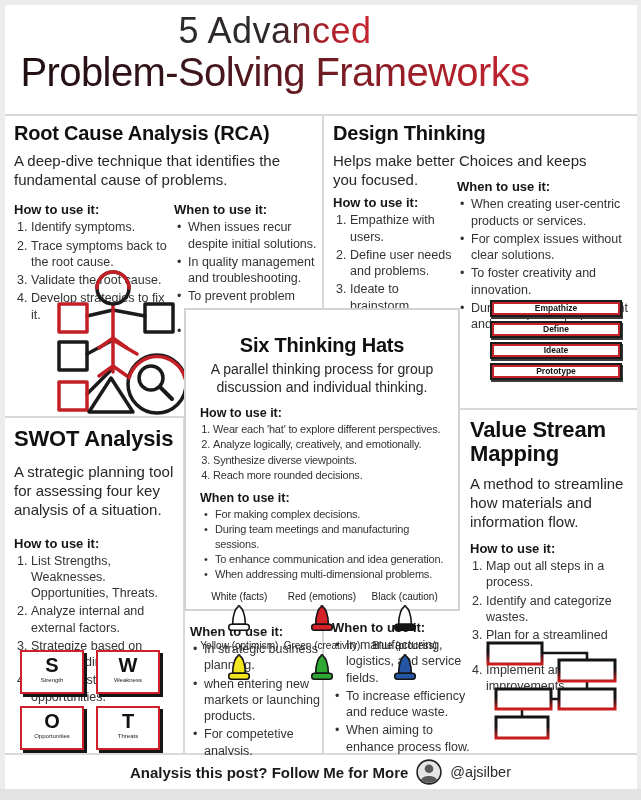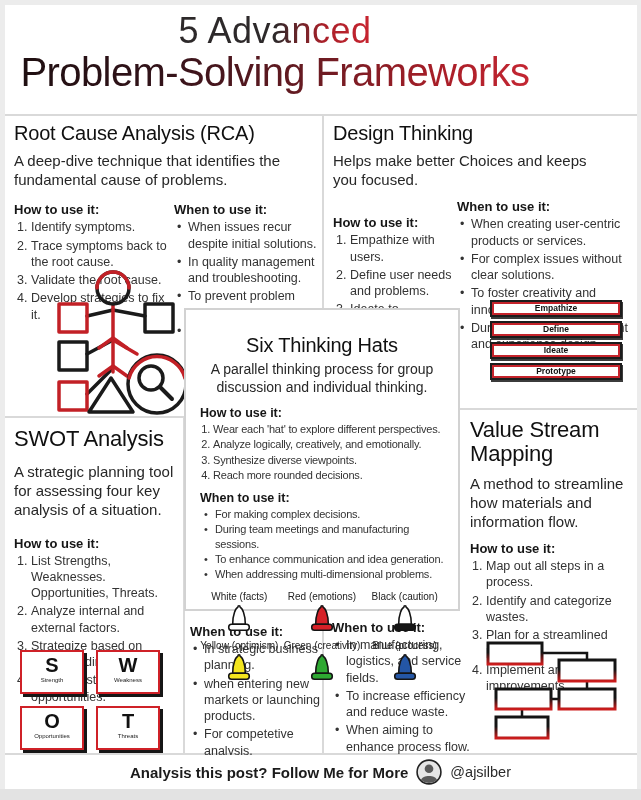--- a/index.html
+++ b/index.html
@@ -23,40 +23,40 @@
   
   #header{position:absolute;left:0;top:10px;width:550px;text-align:center;z-index:2;}
   .t1{display:inline-block;font-size:36px;font-weight:400;letter-spacing:.5px;white-space:nowrap;
       background:linear-gradient(90deg,#2d292a 0%,#2d292a 50%,#a92029 75%,#c92430 100%);
       -webkit-background-clip:text;background-clip:text;-webkit-text-fill-color:transparent;color:transparent;}
   .t2{display:inline-block;font-size:40px;font-weight:400;letter-spacing:-.6px;margin-top:-2px;white-space:nowrap;
       background:linear-gradient(90deg,#1f0f11 0%,#33131a 28%,#6b1b22 58%,#a81e28 82%,#c42632 100%);
       -webkit-background-clip:text;background-clip:text;-webkit-text-fill-color:transparent;color:transparent;}
 
   .sec{position:absolute;z-index:2;}
-  .sec h2{margin:0 0 6px;font-size:20px;font-weight:400;color:#101010;letter-spacing:-.2px;}
+  .sec h2{margin:0 0 6px;font-size:20px;font-weight:700;color:#101010;letter-spacing:-.2px;}
   .desc{margin:0;font-size:15px;line-height:1.28;color:#272727;}
   .lbl{font-size:13px;font-weight:700;color:#161616;margin-bottom:2px;}
   ol{margin:0;padding-left:17px;font-size:12.5px;line-height:1.3;color:#333;}
   ol li{margin-bottom:2px;}
   ul{margin:0;padding-left:3px;list-style:none;font-size:12.5px;line-height:1.3;color:#333;}
   ul li{position:relative;padding-left:11px;margin-bottom:2px;}
   ul li::before{content:"•";position:absolute;left:0;top:0;color:#333;}
   .cols{display:flex;}
 
   
   #rca{left:14px;top:122px;width:304px;}
   #rca .desc{width:300px;margin-bottom:13px;}
   #rca .how{flex:0 0 160px;}
   #rca .when{flex:1;}
   .rca-fig{position:absolute;left:26px;top:146px;width:154px;height:150px;}
 
   
   #dt{left:333px;top:122px;width:302px;}
-  #dt .desc{width:270px;margin-bottom:26px;}
+  #dt .desc{width:270px;margin-bottom:6px;}
   #dt .how{flex:0 0 124px;}
   #dt .when{flex:1;margin-top:-16px;}
   .dt-steps{position:absolute;left:157px;top:178px;width:132px;}
   .dt-step{height:13px;margin-bottom:4px;background:#fff;border:2px solid #1c1c1c;
            box-shadow:inset 0 0 0 2px #c5232b,1px 2px 0 rgba(25,25,25,.85);
            font-size:8.5px;font-weight:700;color:#111;text-align:center;line-height:13px;}
 
   
   #hats-box{left:184px;top:308px;width:276px;height:303px;background:#fff;border:2px solid #d2d2d2;
             box-sizing:border-box;padding:22px 12px;z-index:3;}

